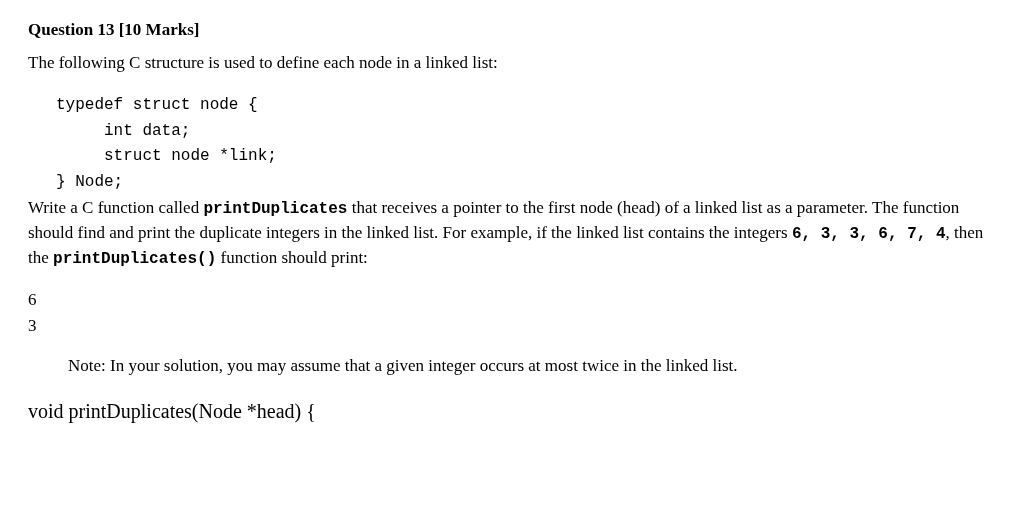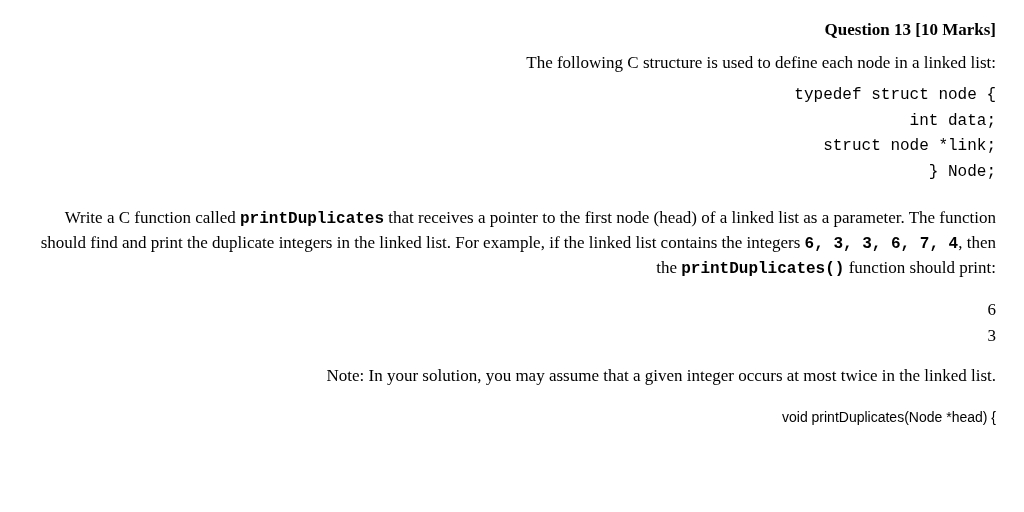--- a/index.html
+++ b/index.html
@@ -1,67 +1,66 @@
 <!DOCTYPE html>
 <html><head>
   <meta charset="utf-8">
   <style>
     * {
       margin: 0;
       padding: 0;
       box-sizing: border-box;
-      text-align: right;
     }
     body {
       width: 1024px;
       height: 512px;
       background: #ffffff;
       font-family: Georgia, 'Times New Roman', serif;
       font-size: 17px;
       color: #000000;
       padding: 18px 28px;
       line-height: 1.45;
     }
     .question-header {
       font-weight: bold;
       margin-bottom: 8px;
     }
     .intro-text {
-      margin-bottom: 8px;
+      margin-bottom: 18px;
     }
     .code-block {
       font-family: 'Courier New', Courier, monospace;
       font-size: 16px;
       white-space: pre;
       margin-left: 28px;
-      margin-bottom: 20px;
       line-height: 1.6;
     }
     .body-text {
       margin-bottom: 16px;
     }
     .inline-code {
       font-family: 'Courier New', Courier, monospace;
       font-size: 16px;
       font-weight: bold;
     }
     .italic {
     }
     .output-block {
       font-family: Georgia, 'Times New Roman', serif;
       font-size: 17px;
       margin-bottom: 16px;
       line-height: 1.5;
     }
     .note-text {
       margin-bottom: 18px;
+      margin-left: 40px;
     }
     .fn-sig {
-      font-family: Liberation Sans, sans-serif;
-      font-size: 14px;
+      font-family: Liberation Serif, serif;
+      font-size: 20px;
     }
   </style>
 </head>
 <body>
 
 <div class="question-header">
   <span>Question 13</span>
   <span> </span>
   <span>[10 Marks]</span>
 </div>

